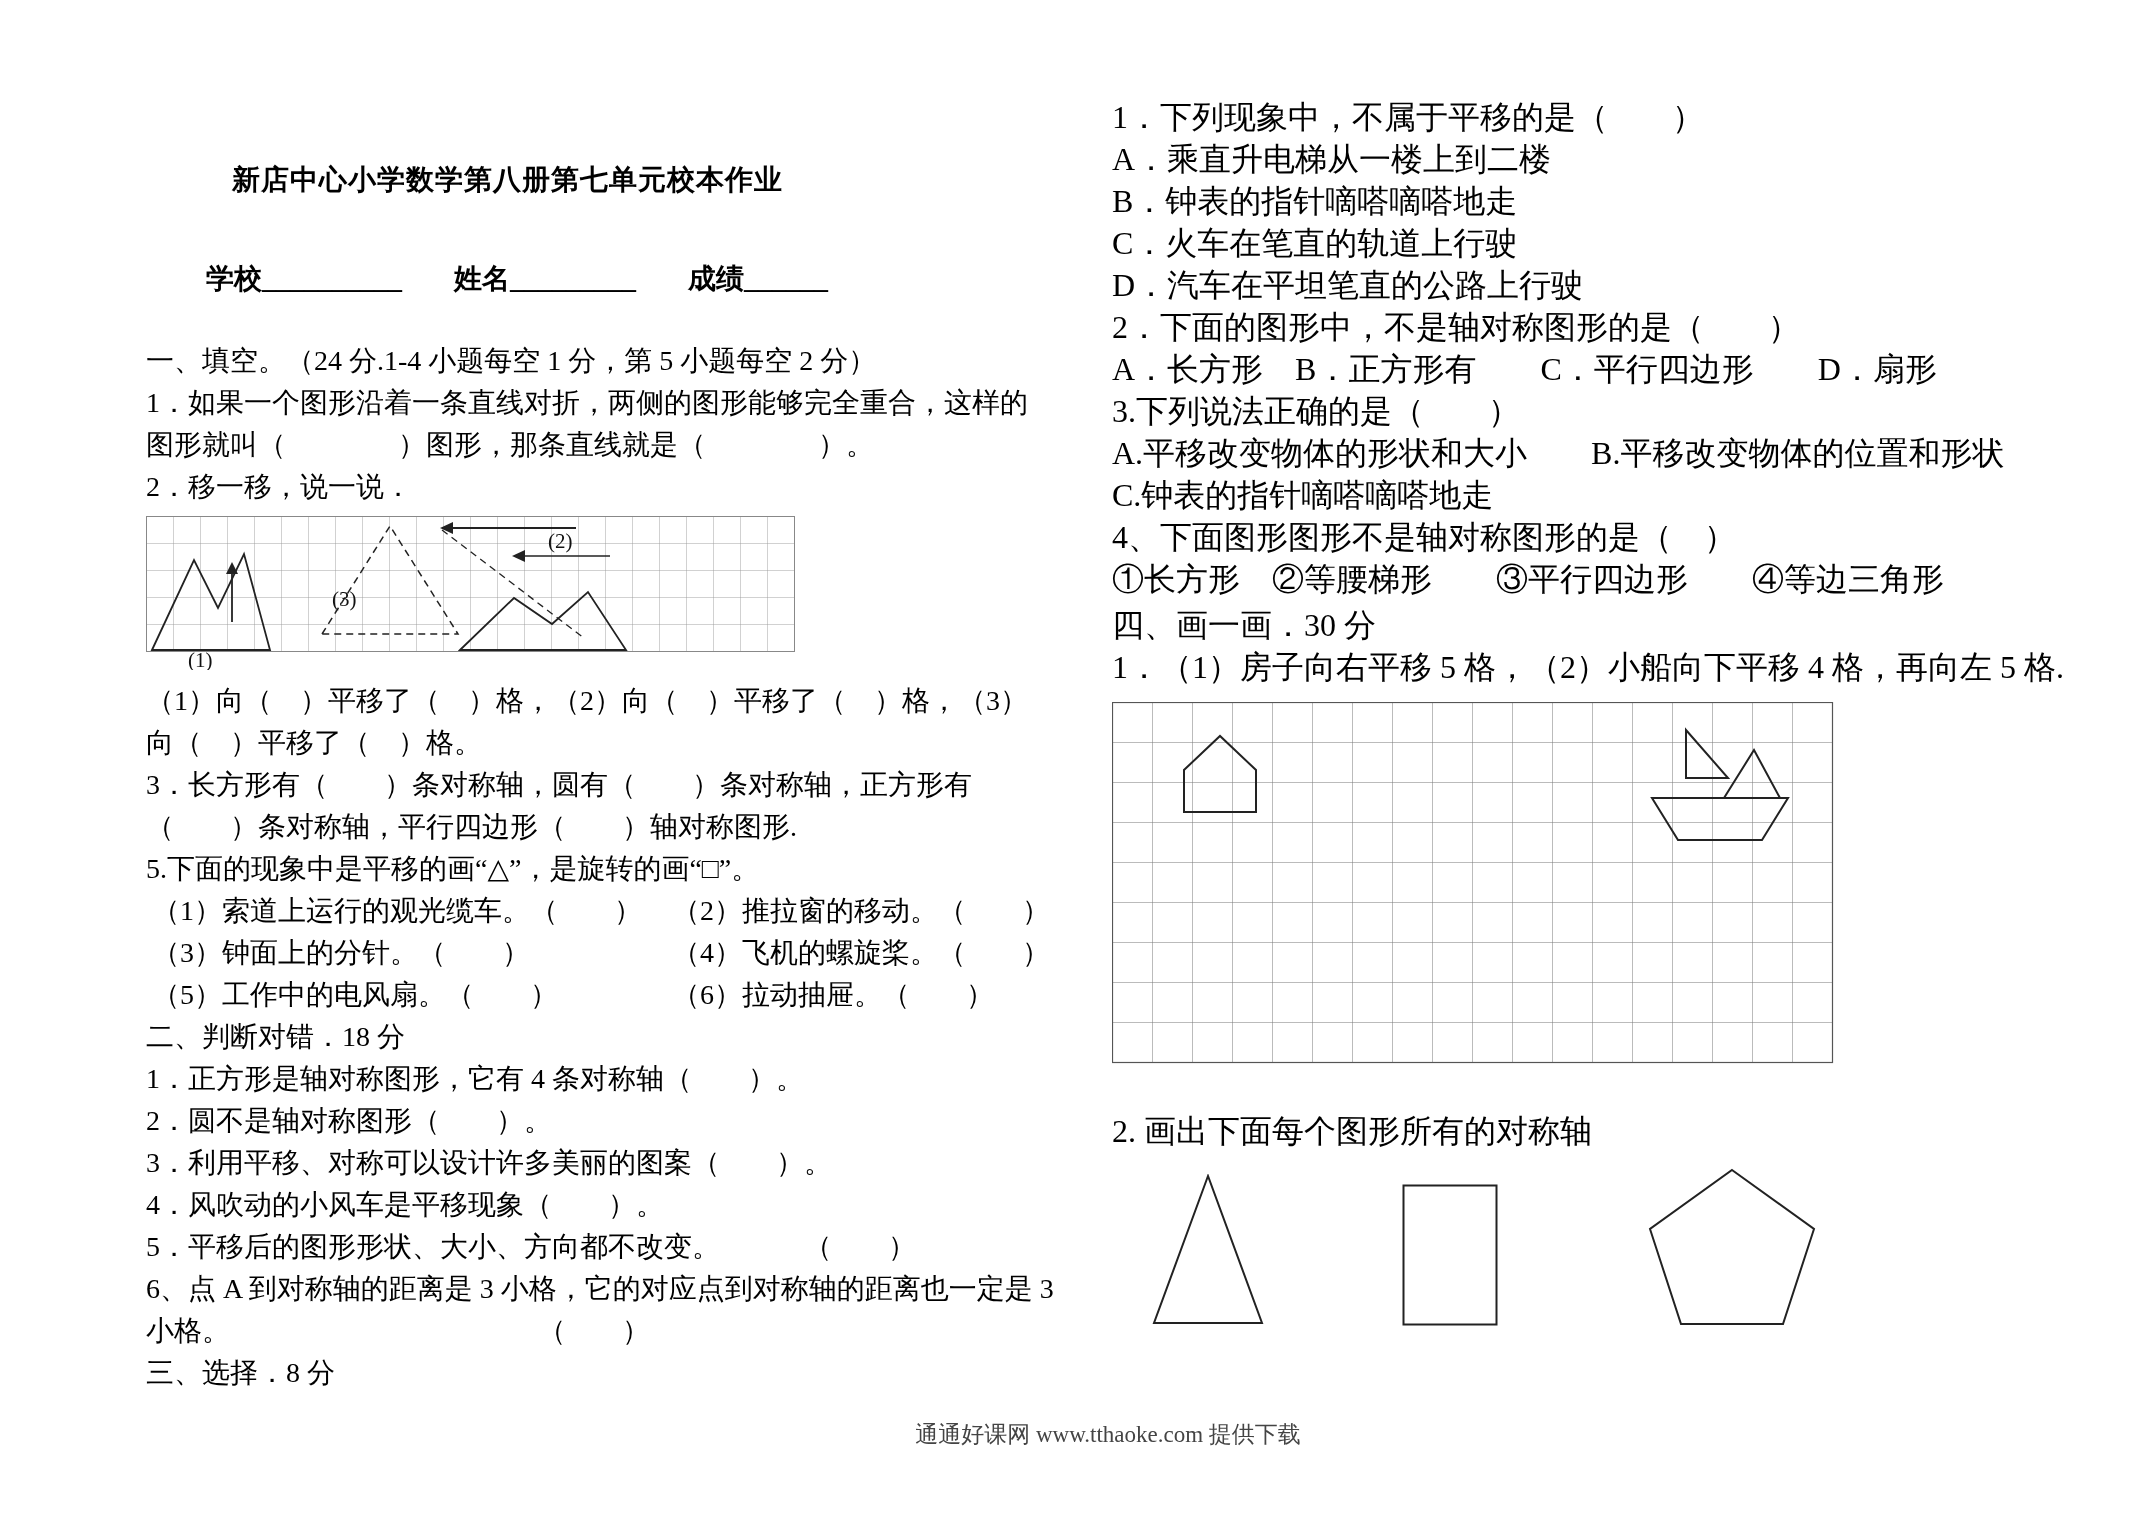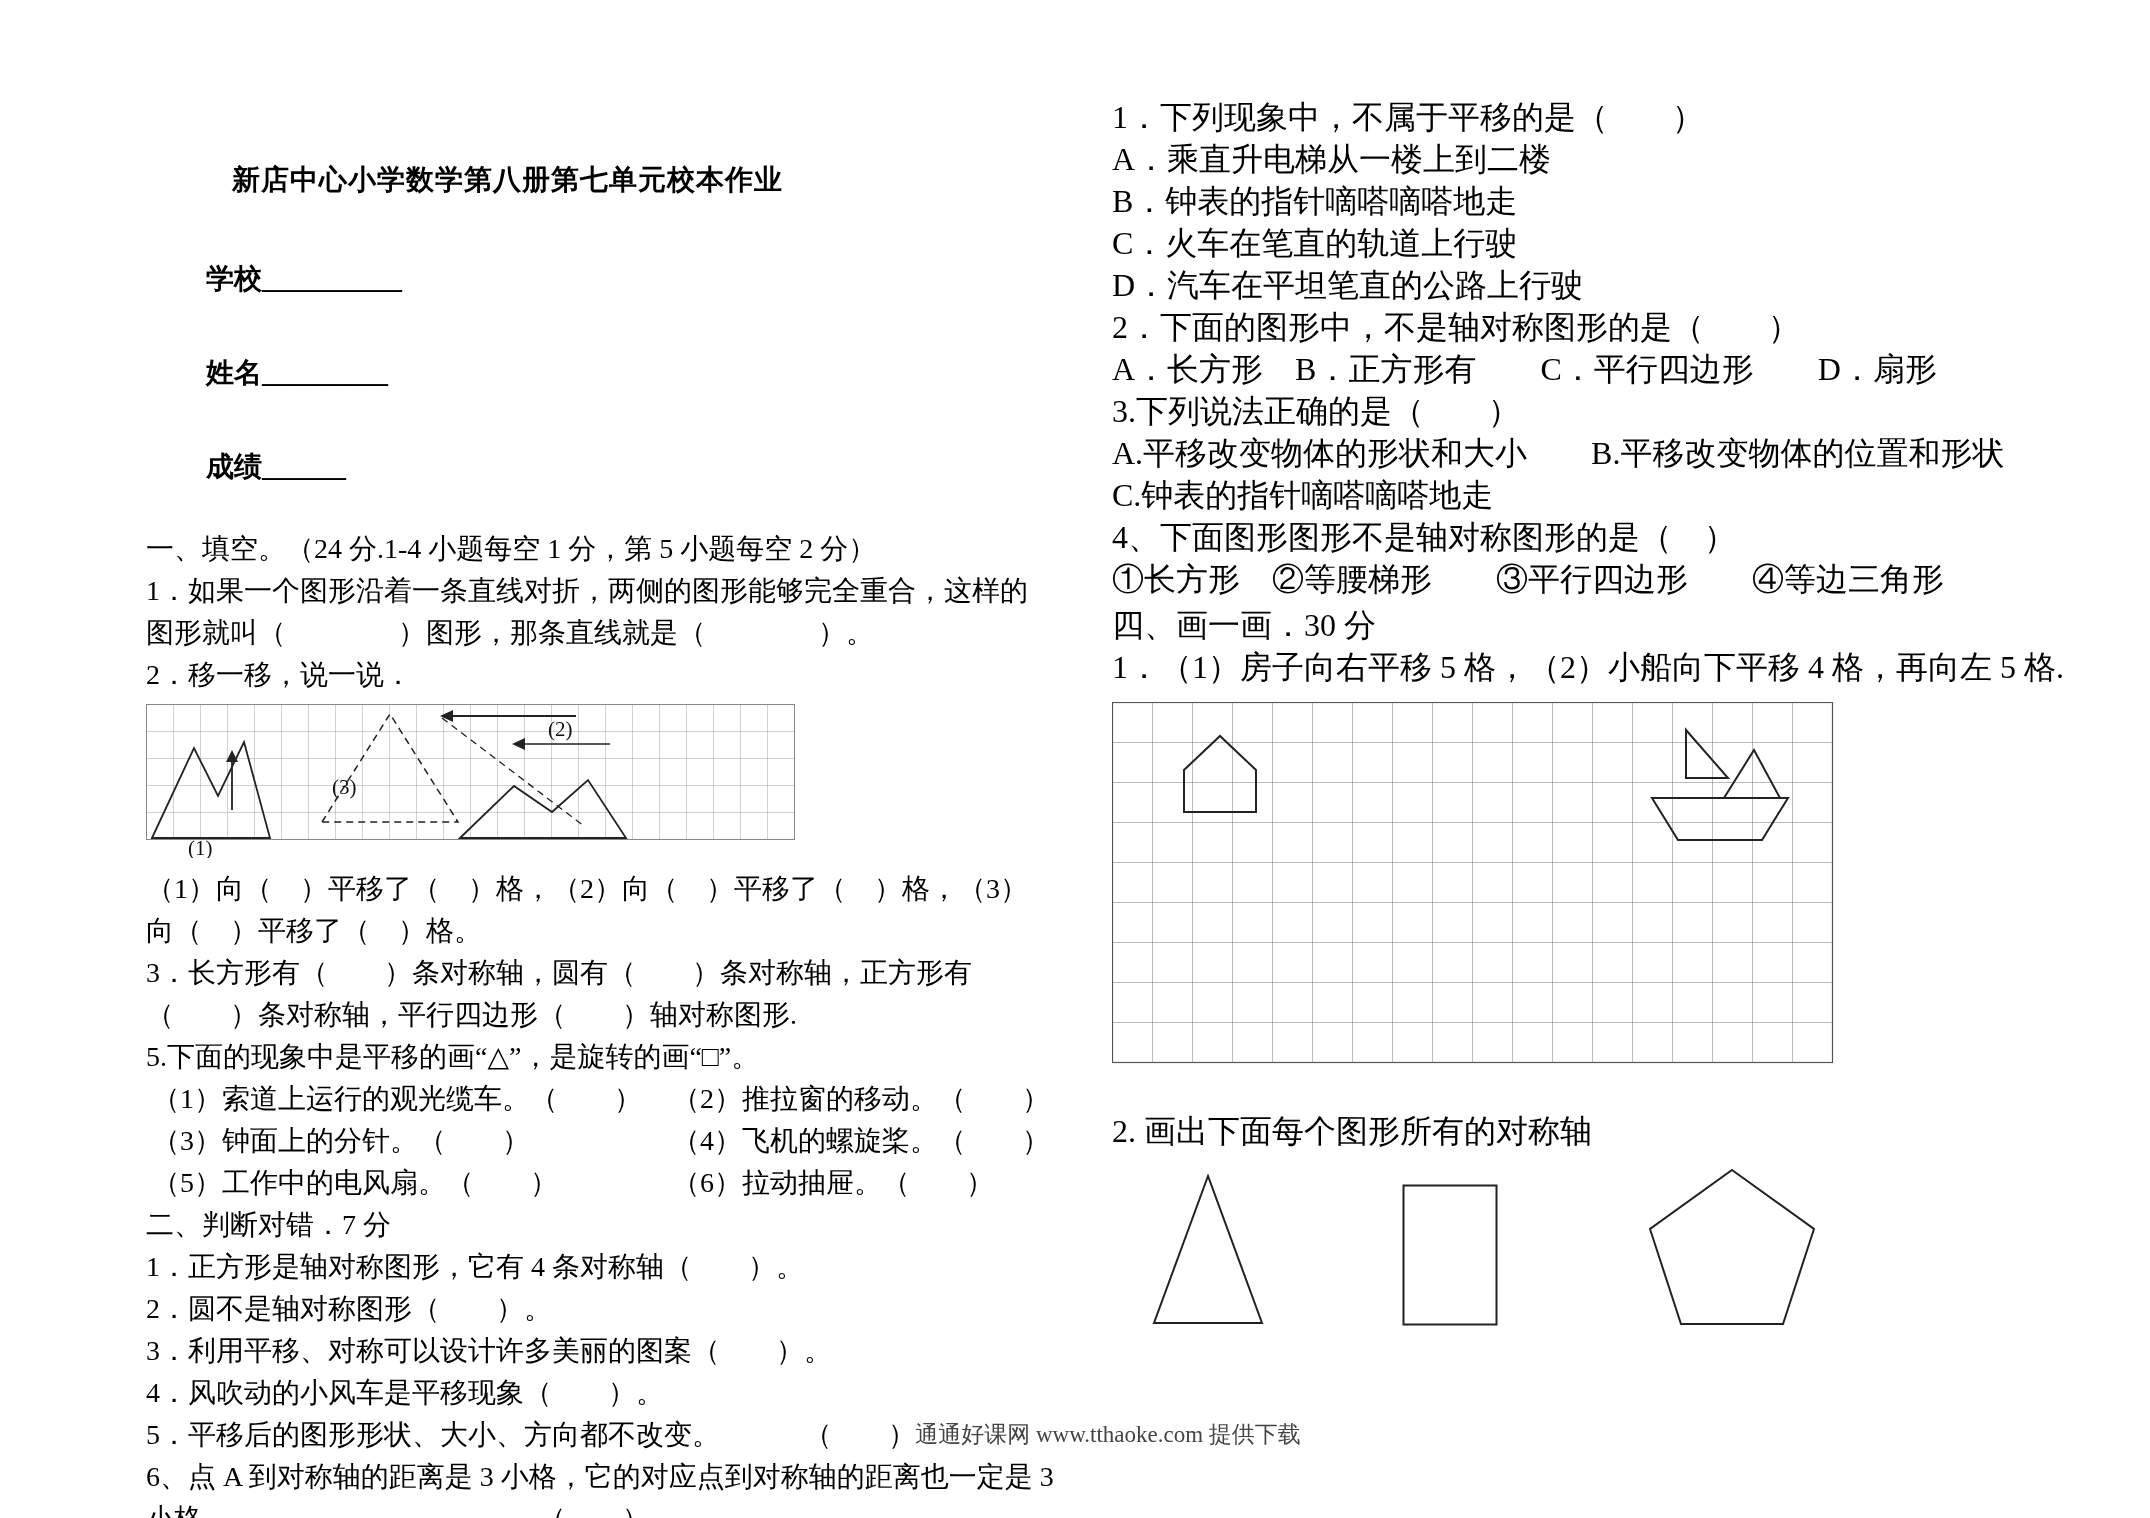--- a/index.html
+++ b/index.html
@@ -18,21 +18,20 @@
     font-size:32px; line-height:42px;
   }
   p { margin:0; }
   .title {
     font-size:28px; font-weight:bold; line-height:60px;
     margin:0 0 0 86px; letter-spacing:1px;
   }
   .info {
     display:flex; gap:52px; margin:48px 0 40px 60px;
     font-weight:bold;
-    flex-direction:column;
   }
   .two-col { display:grid; grid-template-columns:520px 1fr; padding-left:6px; }
   .fig-small { margin:8px 0 10px 0; }
   .fig-small svg, .fig-grid svg { display:block; }
   .fig-grid { margin:14px 0 0 0; }
   .q2-draw { margin-top:46px; }
   .sec4-h { margin-top:4px; }
   .shapes {
     display:flex; align-items:flex-end; gap:138px;
     margin-top:16px; padding-left:40px;
@@ -102,21 +101,21 @@
     </div>
     <div class="two-col">
       <span>（3）钟面上的分针。（　　）</span>
       <span>（4）飞机的螺旋桨。（　　）</span>
     </div>
     <div class="two-col">
       <span>（5）工作中的电风扇。（　　）</span>
       <span>（6）拉动抽屉。（　　）</span>
     </div>
 
-    <p>二、判断对错．7 分</p>
+    <p>二、判断对错．18 分</p>
     <p>1．正方形是轴对称图形，它有 4 条对称轴（　　）。</p>
     <p>2．圆不是轴对称图形（　　）。</p>
     <p>3．利用平移、对称可以设计许多美丽的图案（　　）。</p>
     <p>4．风吹动的小风车是平移现象（　　）。</p>
     <p>5．平移后的图形形状、大小、方向都不改变。　　　（　　）</p>
     <p>6、点 A 到对称轴的距离是 3 小格，它的对应点到对称轴的距离也一定是 3 小格。　　　　　　　　　　　（　　）</p>
 
     <p>三、选择．8 分</p>
   </div>
 

